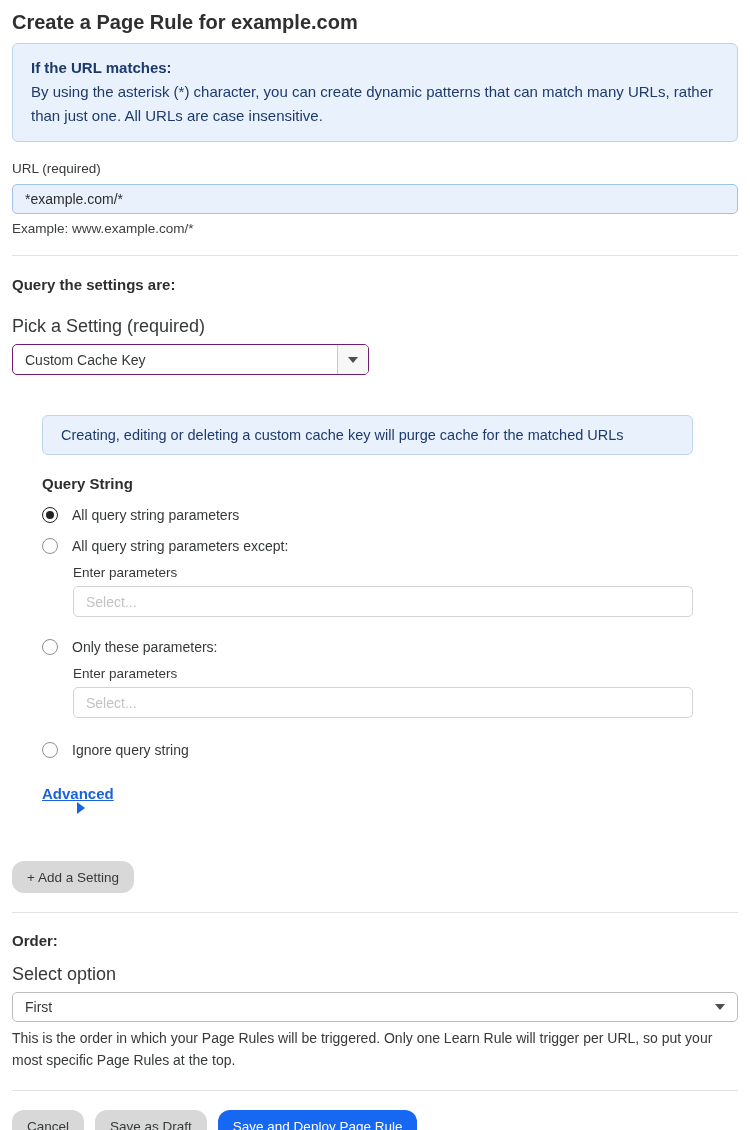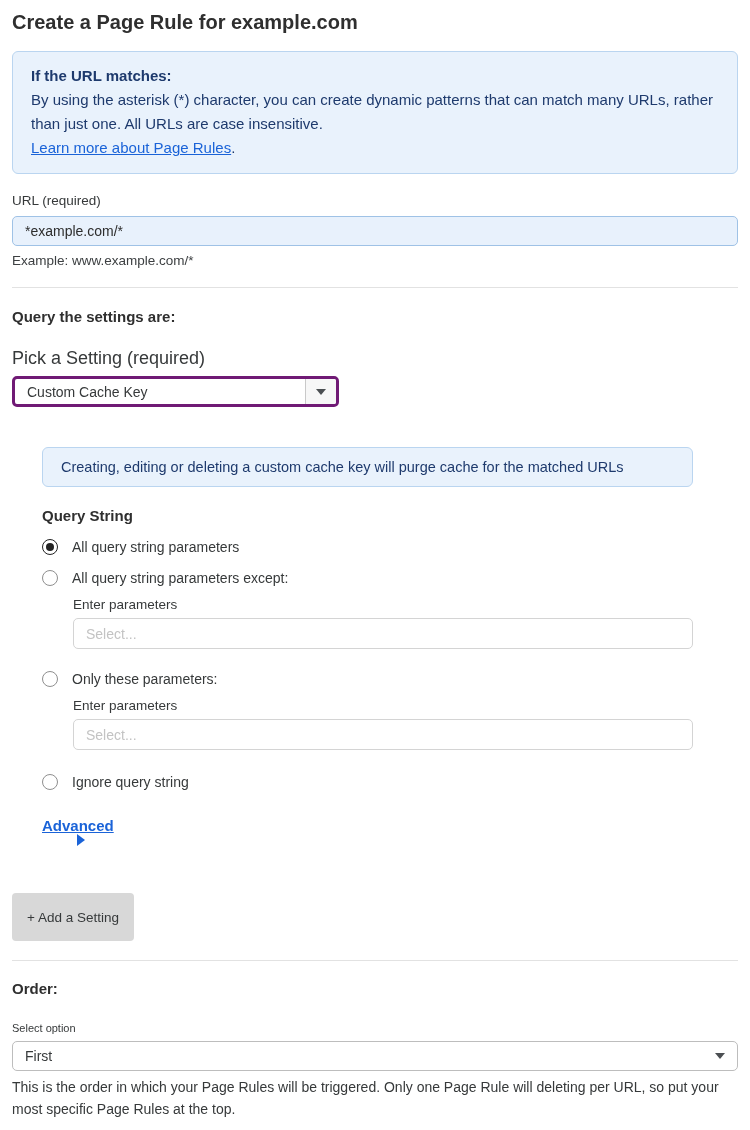--- a/index.html
+++ b/index.html
@@ -13,21 +13,21 @@
 
   .page-title {
     font-size: 20px;
     font-weight: bold;
     color: #2f2f2f;
     line-height: 28px;
   }
 
   
   .info-box {
-    margin-top: 15px;
+    margin-top: 7px;
     background: #e9f2fc;
     border: 1px solid #bad5f0;
     border-radius: 6px;
     padding: 12px 2px 13px 18px;
     color: #1e3a6d;
     font-size: 15px;
     line-height: 24px;
   }
   .info-box .info-heading { font-weight: bold; font-size: 15px; }
   .info-box a, .link {
@@ -70,23 +70,23 @@
     margin-top: 20px;
     font-size: 15px;
     font-weight: bold;
     color: #2f2f2f;
   }
   .pick-label { margin-top: 23px; font-size: 18px; }
 
   
   .setting-select {
     margin-top: 7px;
-    width: 327px;
+    width: 357px;
     height: 31px;
-    border: 3px solid #701a75;
+    border: 1px solid #701a75;
     border-radius: 5px;
     display: flex;
     align-items: stretch;
     background: #ffffff;
     cursor: pointer;
     overflow: hidden;
   }
   .setting-select .value {
     flex: 1;
     display: flex;
@@ -189,34 +189,34 @@
     width: 0; height: 0;
     border-top: 6px solid transparent;
     border-bottom: 6px solid transparent;
     border-left: 8px solid #1a63d8;
   }
 
   
   .btn {
     display: inline-block;
     border: none;
-    border-radius: 4px;
+    border-radius: 12px;
     font-size: 13.5px;
     font-family: "Liberation Sans", "DejaVu Sans", sans-serif;
     cursor: pointer;
-    height: 48px;
+    height: 32px;
     padding: 0 15px;
     color: #36393a;
   }
   .btn-gray { background: #d8d8d8; }
   .btn-blue { background: #1667f2; color: #ffffff; }
   .add-setting-btn { margin-top: 47px; }
 
   .order-heading { margin-top: 19px; }
-  .select-option-label { margin-top: 25px; font-size: 11px; }
+  .select-option-label { margin-top: 15px; font-size: 18px; }
 
   
   .order-select {
     margin-top: 7px;
     width: 100%;
     height: 30px;
     border: 1px solid #bdbdbd;
     border-radius: 5px;
     background: #fff;
     display: flex;
@@ -244,21 +244,20 @@
 </head>
 <body>
 
 
 
 <h1 class="page-title">Create a Page Rule for example.com</h1>
 
 <div class="info-box">
   <div class="info-heading">If the URL matches:</div>
   <div class="info-body">By using the asterisk (*) character, you can create dynamic patterns that can match many URLs, rather than just one. All URLs are case insensitive.</div>
-  <div><a>Learn more about Page Rules</a><span>.</span></div>
 </div>
 
 <div class="field-label">URL (required)</div>
 <input class="url-input" type="text" value="*example.com/*" style="">
 <div class="help-small">Example: www.example.com/*</div>
 
 <hr class="rule">
 
 <div class="section-heading">Query the settings are:</div>
 
@@ -316,21 +315,21 @@
 
 <hr class="rule">
 
 <div class="section-heading order-heading">Order:</div>
 
 <div class="field-label select-option-label">Select option</div>
 <div class="order-select">
   <span>First</span>
   <span class="caret-down"></span>
 </div>
-<div class="order-help">This is the order in which your Page Rules will be triggered. Only one Page Rule will deleting per URL, so put your most specific Page Rules at the top.</div>
+<div class="order-help">This is the order in which your Page Rules will be triggered. Only one Learn Rule will trigger per URL, so put your most specific Page Rules at the top.</div>
 
 <hr class="rule">
 
 <div class="footer">
   <button class="btn btn-gray">Cancel</button>
   <button class="btn btn-gray">Save as Draft</button>
   <button class="btn btn-blue">Save and Deploy Page Rule</button>
 </div>
 
 

